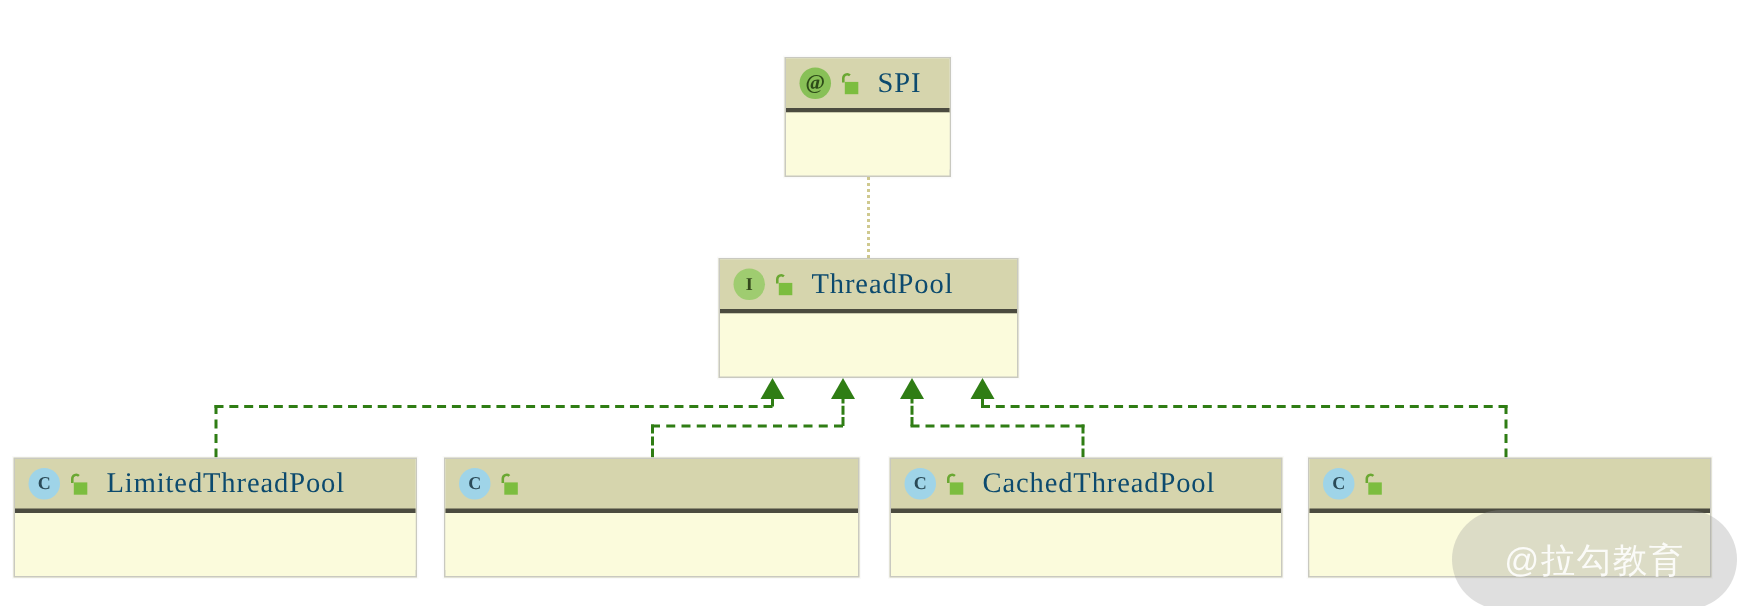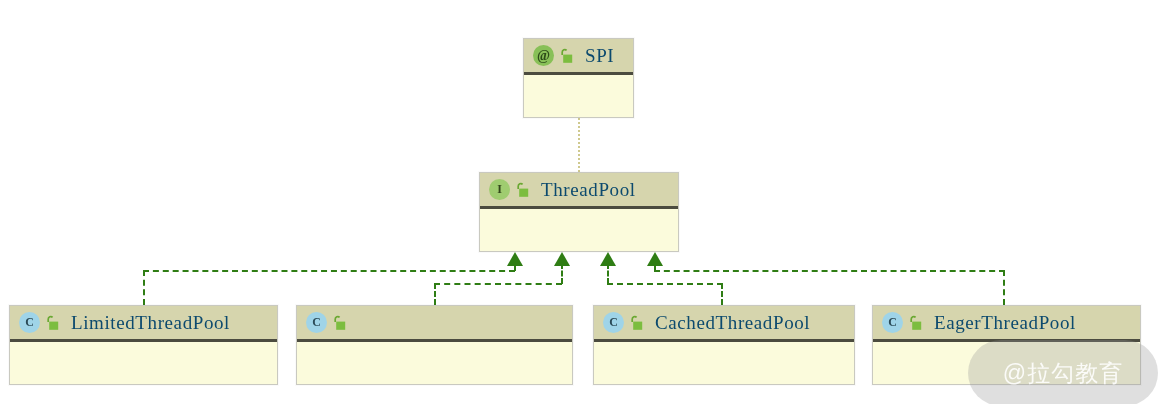--- a/index.html
+++ b/index.html
@@ -213,20 +213,19 @@
 
   <div class="uml-node" style="left:872px; top:305px; width:269px; height:80px;">
     <div class="uml-header">
       <span class="type-icon klass">C</span>
       <span class="lock-icon">
         <svg viewBox="0 0 14 16" width="14" height="16" aria-hidden="true">
           <path d="M3.2 7 V4.2 a2.6 2.6 0 0 1 4.4 -1.9" fill="none" stroke="#6aa832" stroke-width="1.7"></path>
           <rect x="4.2" y="6.6" width="9" height="8.2" fill="#7cbd3f"></rect>
         </svg>
       </span>
-      <span class="uml-title">EagerThreadPool</span>
     </div>
     <div class="uml-body"></div>
   </div>
 
   <div class="watermark" style="left:968px; top:340px; width:190px; height:66px;">@拉勾教育</div>
 
 </div>
 
 </body></html>

